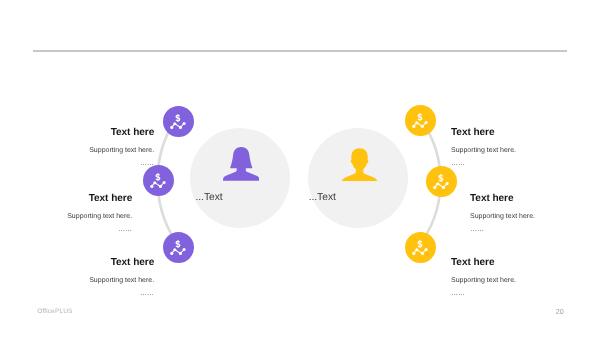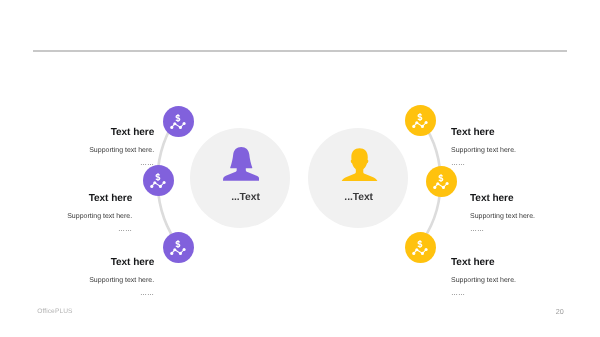--- a/index.html
+++ b/index.html
@@ -17,21 +17,21 @@
   .footer-page{position:absolute;left:555.7px;top:306.8px;font-size:7.2px;color:#9d9d9d;}
 
   .tb{position:absolute;}
   .tb .title{font-size:10.1px;font-weight:bold;color:#17181a;line-height:10px;letter-spacing:-0.07px;margin-top:29px;}
   .tb .sub{font-size:7.0px;color:#3a3a3a;line-height:8px;margin-top:9px;}
   .tb .dots{font-size:7px;color:#4a4a4a;line-height:8px;margin-top:5.6px;letter-spacing:0.1px;}
   .tb.right-align{text-align:right;}
   .tb.left-align{text-align:left;}
 
   .bigcircle{position:absolute;border-radius:50%;background:#f1f1f1;}
-  .cap{position:absolute;width:100px;text-align:center;font-size:10.3px;font-weight:bold;color:#3a3a3c;letter-spacing:-0.05px;}
+  .cap{position:absolute;width:100px;text-align:left;font-size:10.3px;font-weight:normal;color:#3a3a3c;letter-spacing:-0.05px;}
   .node{position:absolute;width:31px;height:31px;border-radius:50%;}
   .node svg{display:block;width:31px;height:31px;}
   .avatar{position:absolute;}
 </style>
 </head>
 <body>
 
 <div class="slide">
   <div class="divider"></div>
 

